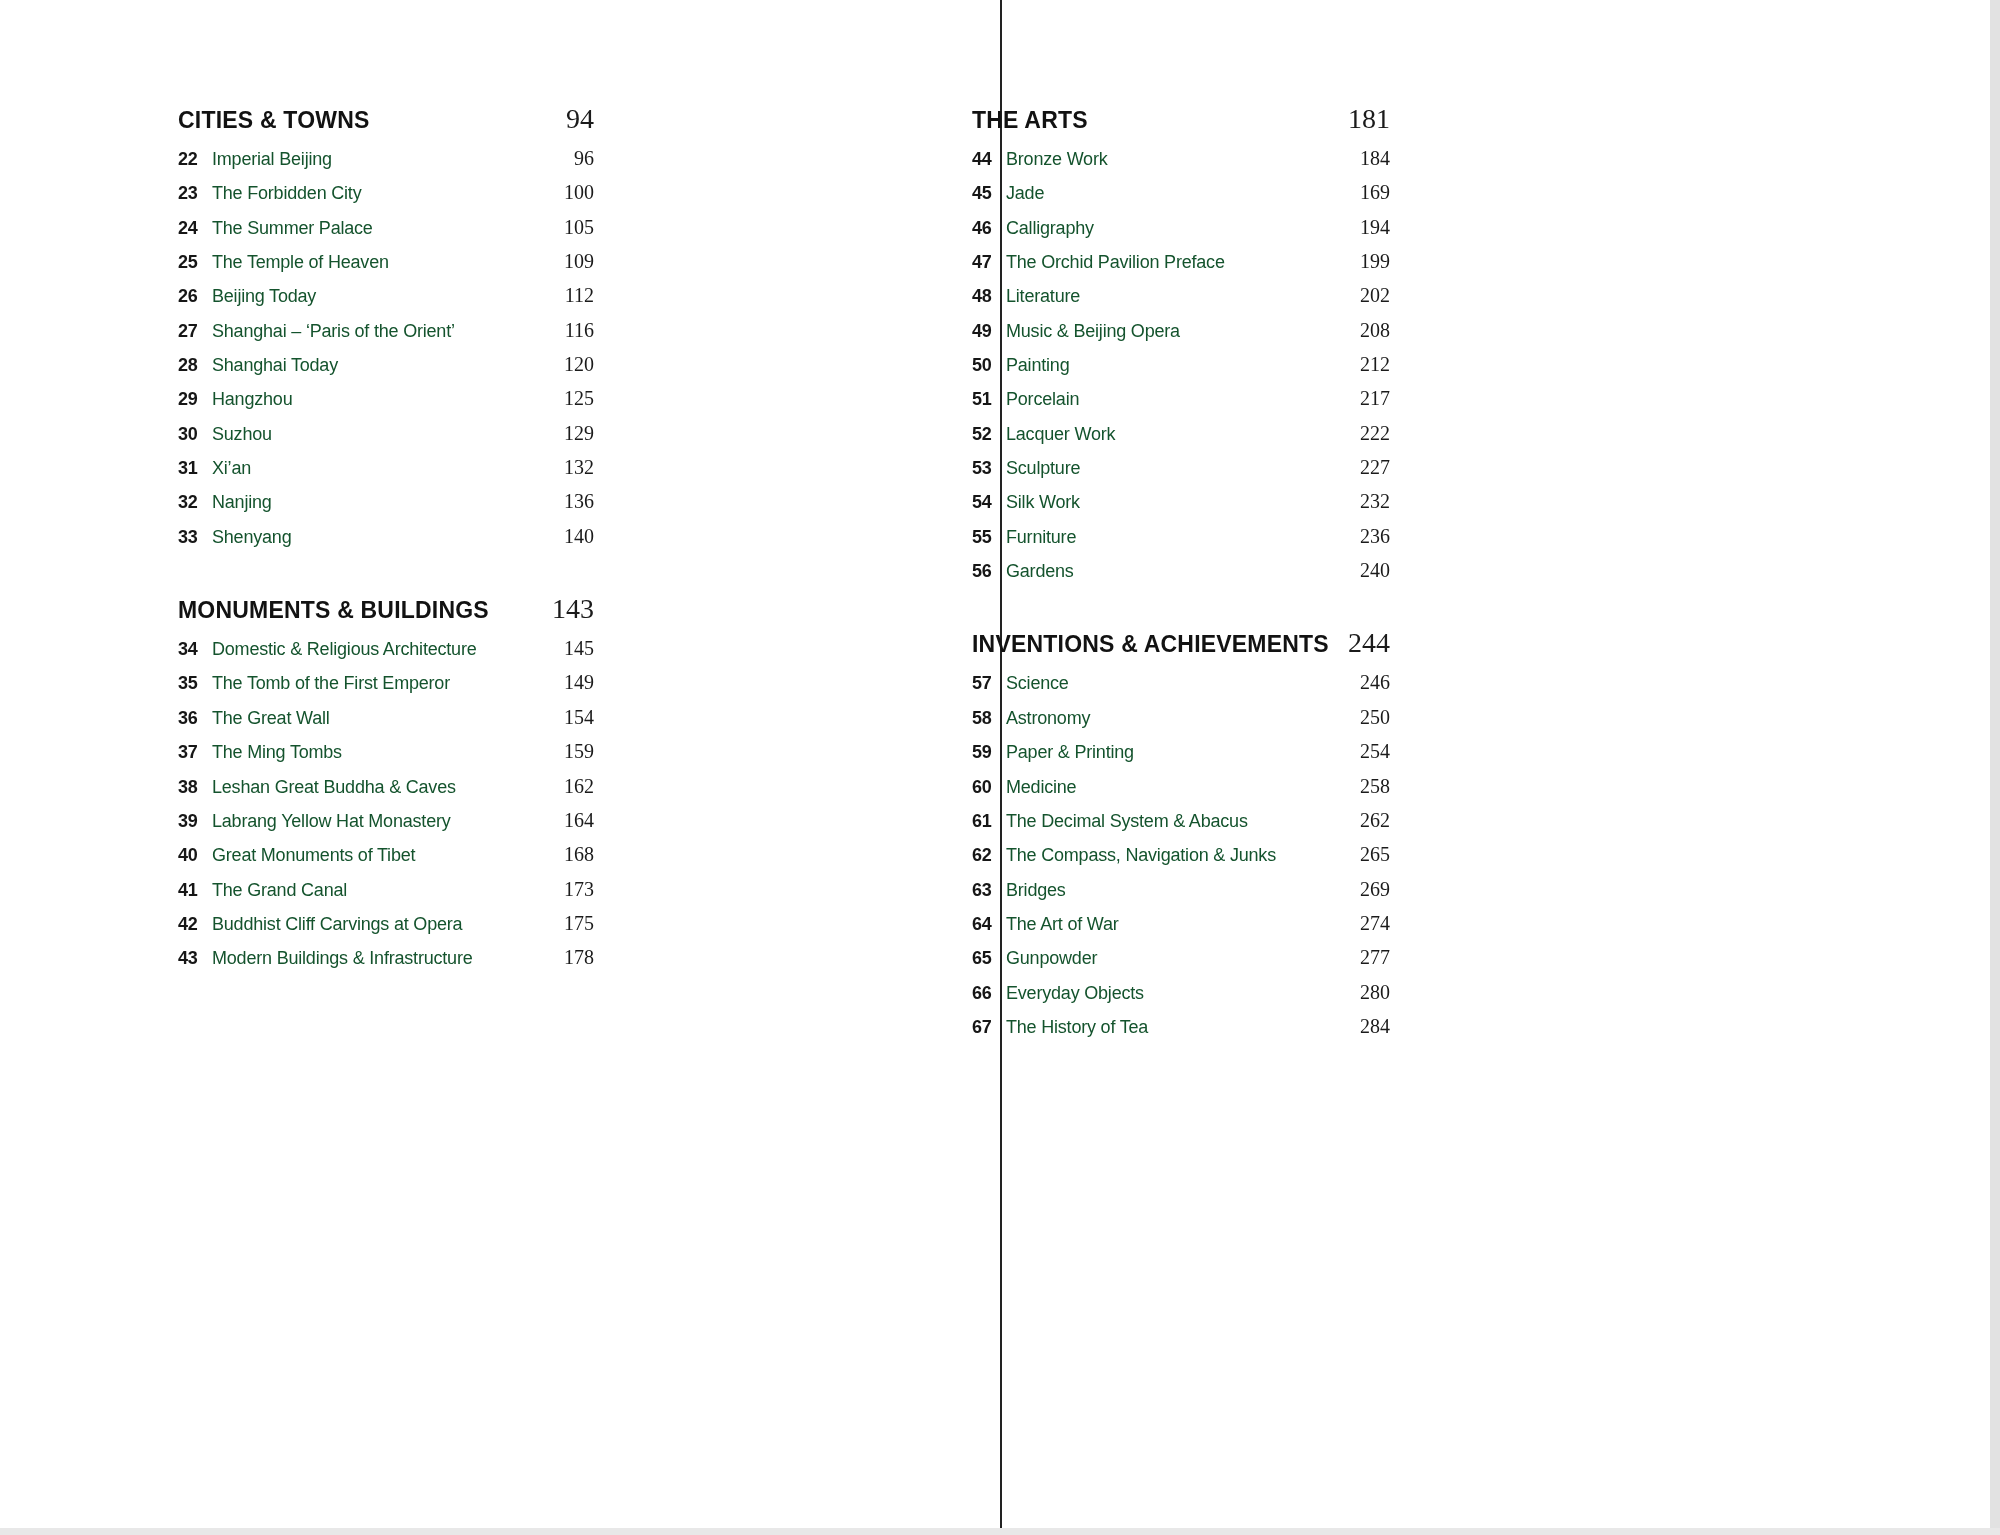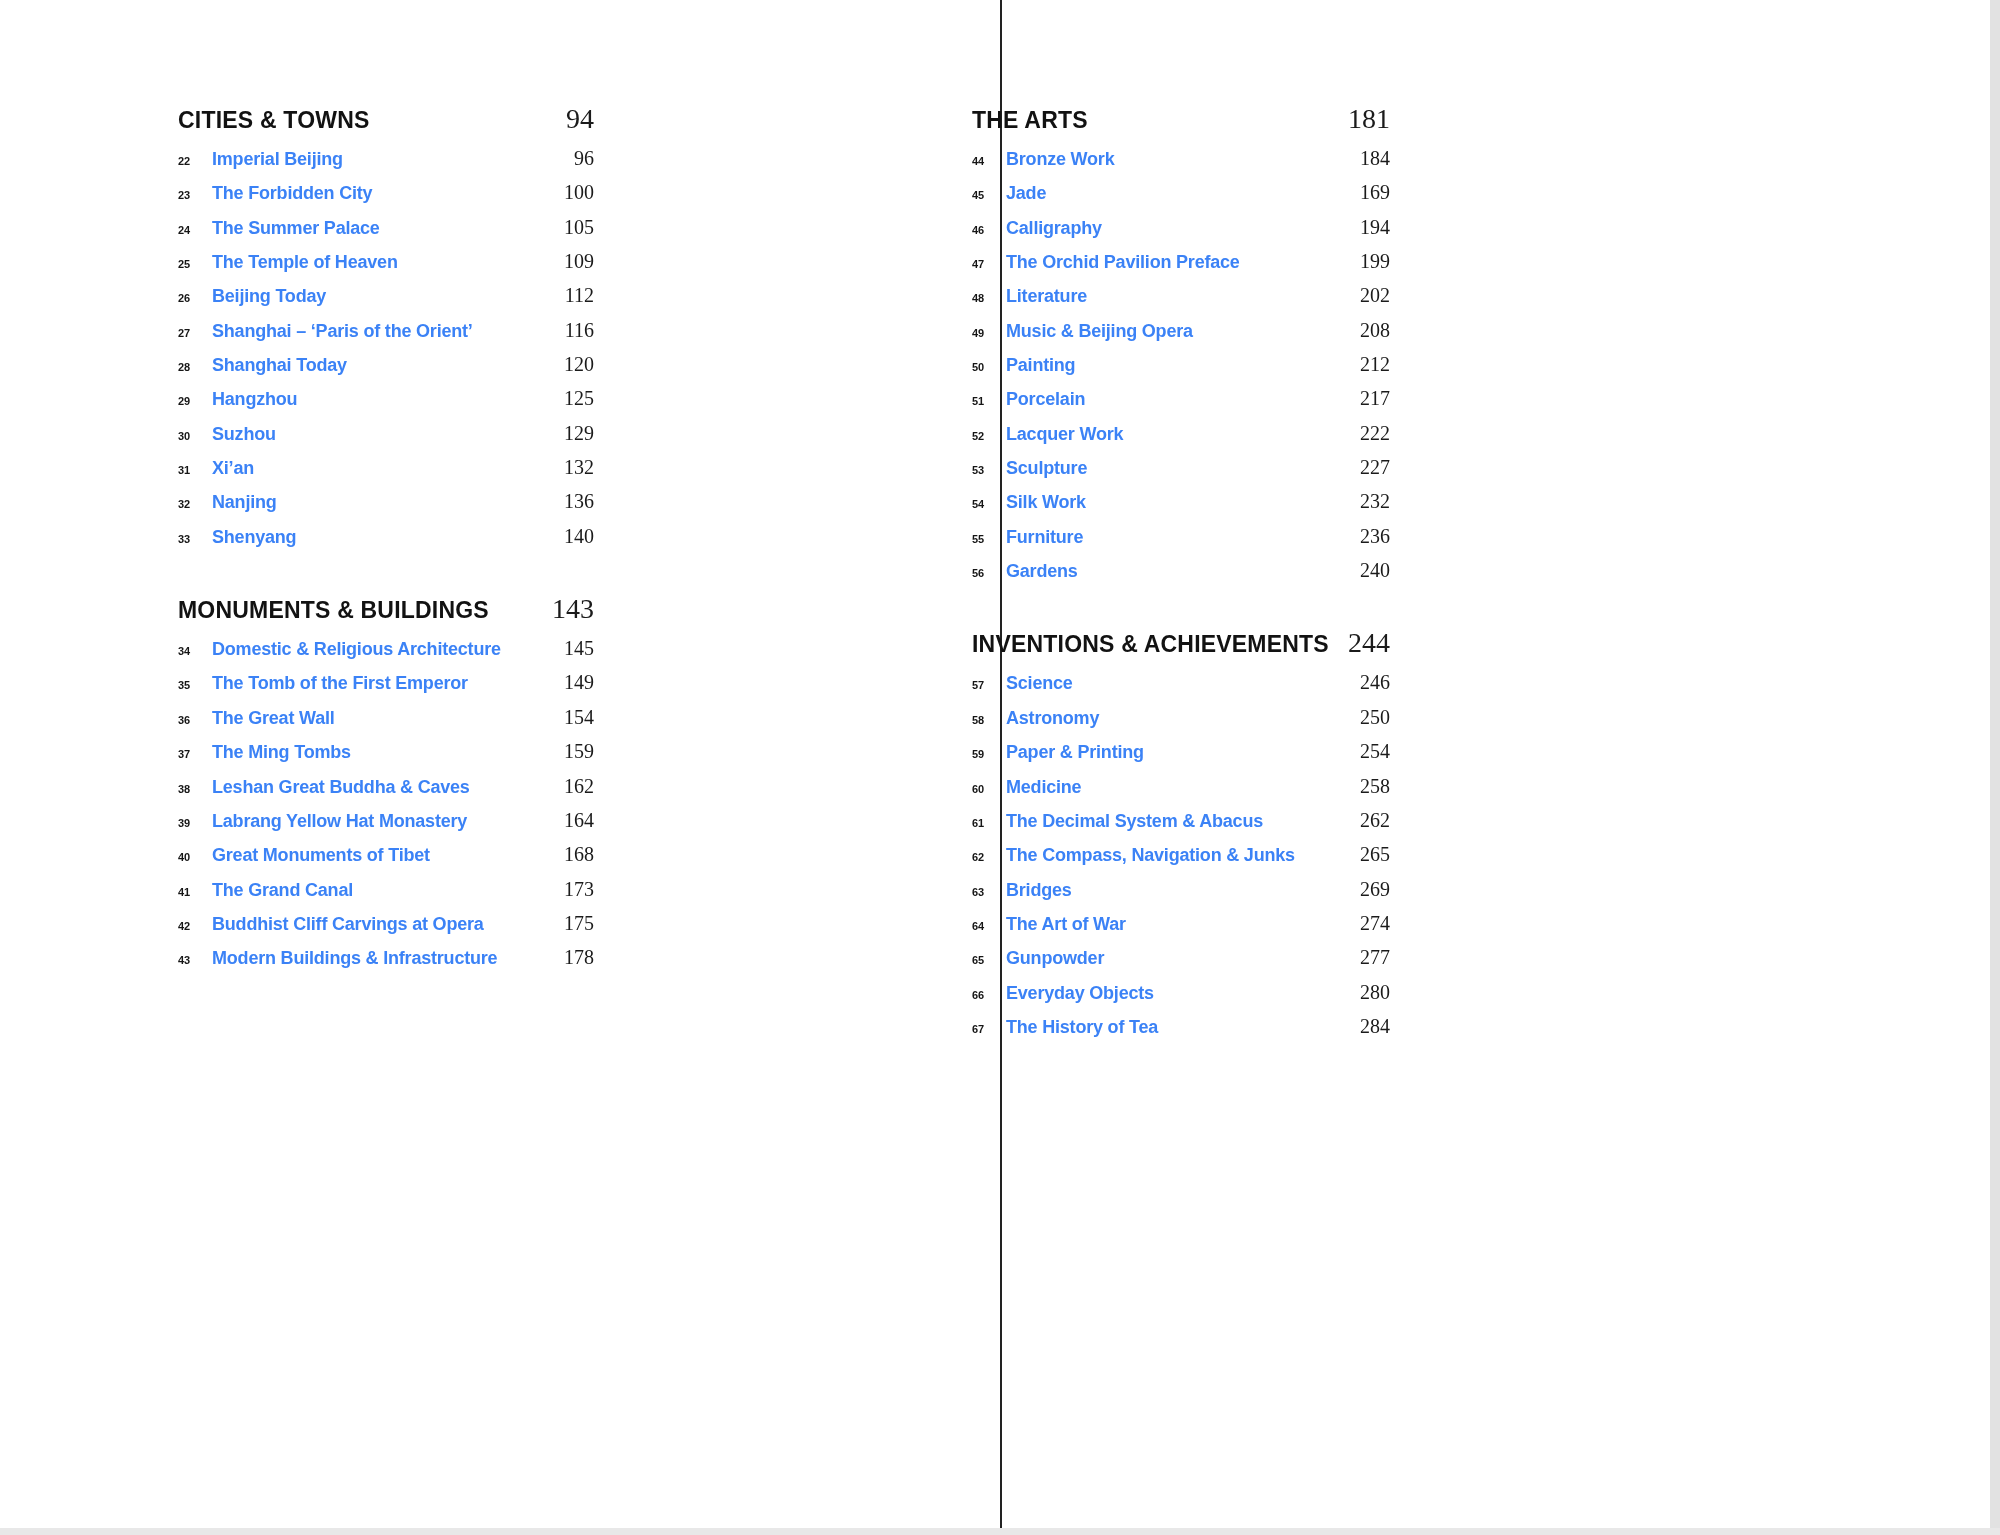--- a/index.html
+++ b/index.html
@@ -62,30 +62,30 @@
 
   .toc-row {
     display:flex;
     align-items:baseline;
     height:34.35px;
   }
   .entry-num {
     flex:none;
     width:34px;
     font-weight:bold;
-    font-size:11px;
+    font-size:18px;
     letter-spacing:-0.2px;
     color:#161616;
   }
   .entry-title {
     flex:1;
-    font-weight:bold;
+    font-weight:normal;
     font-size:18px;
     letter-spacing:-0.2px;
-    color:#3b82f6;
+    color:#14532d;
     white-space:nowrap;
     overflow:hidden;
   }
   .entry-page {
     flex:none;
     font-family:"Liberation Serif", serif;
     font-size:20px;
     color:#1b1b1b;
     text-align:center;
   }

